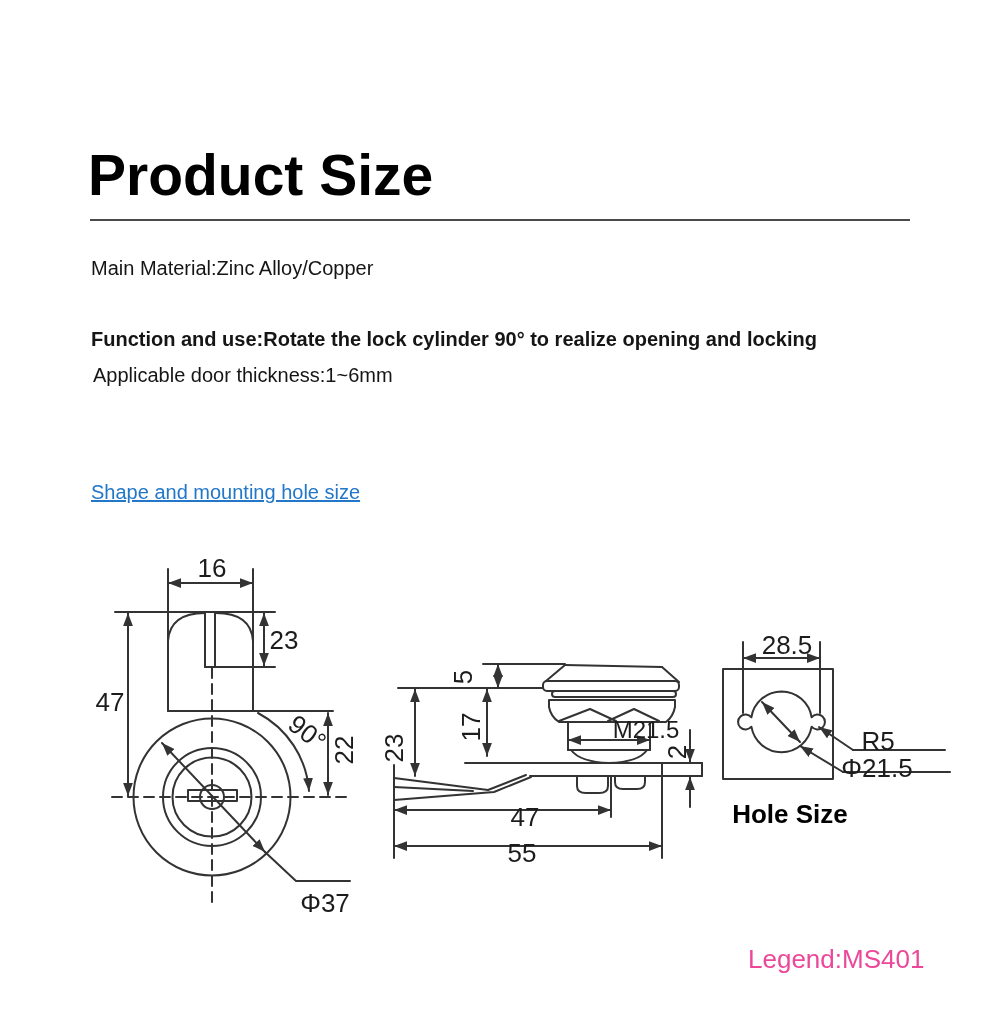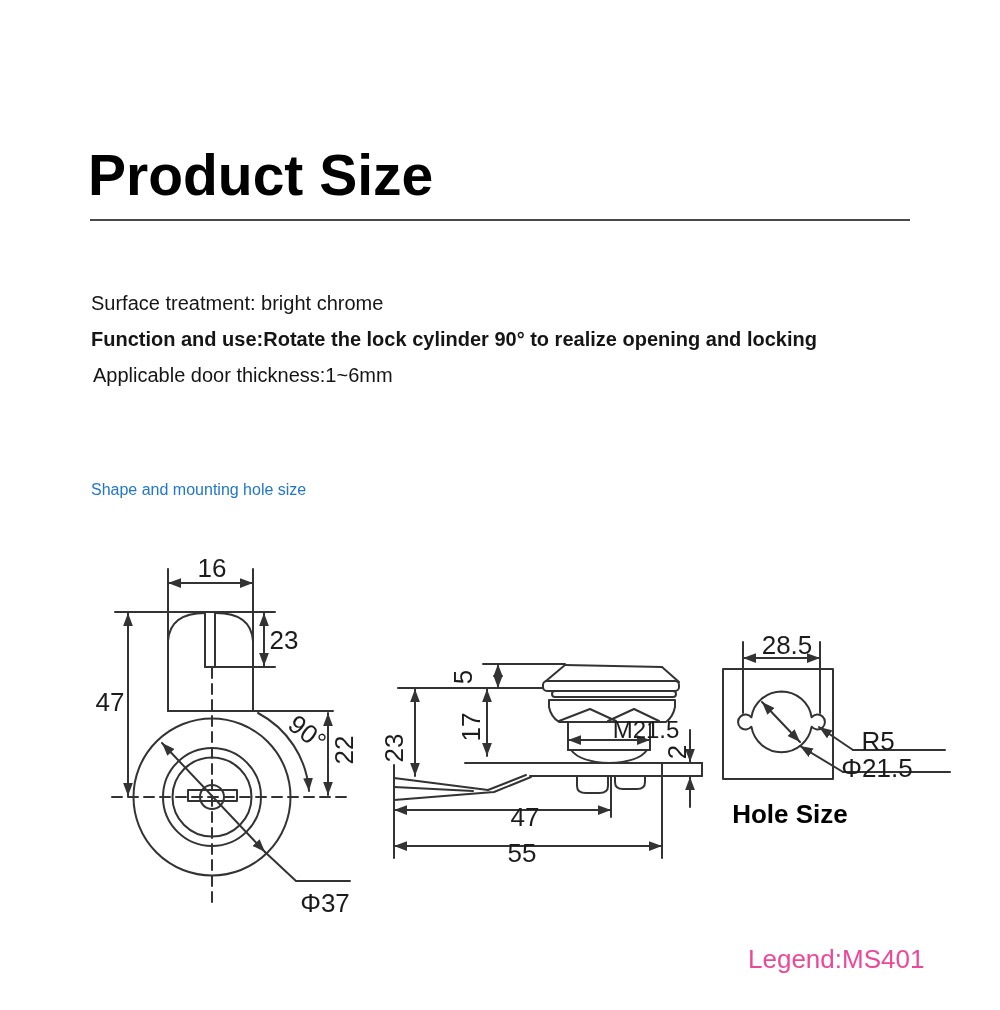--- a/index.html
+++ b/index.html
@@ -2,39 +2,39 @@
 <html><head>
 <meta charset="utf-8">
 <style>
   html,body{margin:0;padding:0;background:#ffffff;}
   #canvas{position:relative;width:1000px;height:1010px;background:#fff;overflow:hidden;
           font-family:"Liberation Sans", sans-serif;color:#111;}
   .abs{position:absolute;}
   .title{font-size:57px;font-weight:bold;color:#000;letter-spacing:0px;white-space:nowrap;}
   .rule{height:2px;background:#4a4a4a;}
   .spec{font-size:20px;color:#151515;white-space:nowrap;}
-  .section{font-size:16px;white-space:nowrap;}
+  .section{font-size:20px;white-space:nowrap;text-decoration:underline;}
   .dim{font-size:26px;color:#1c1c1c;white-space:nowrap;transform:translate(-50%,-50%);}
   .dim.r90{transform:translate(-50%,-50%) rotate(-90deg);}
   .dim.r38{transform:translate(-50%,-50%) rotate(38deg);}
   .dim.small{font-size:24px;margin-left:36px;}
   .holesize{font-size:26px;font-weight:bold;color:#000;transform:translate(-50%,-50%);white-space:nowrap;}
   .legend{font-size:26px;color:#ec4899;white-space:nowrap;}
   svg{position:absolute;left:0;top:0;}
   svg *{vector-effect:none;}
 </style>
 </head>
 <body>
 
 <div id="canvas">
 
   <div class="abs title" style="left:88px;top:142px;">Product Size</div>
   <div class="abs rule" style="left:90px;top:219px;width:820px;"></div>
 
-  <div class="abs spec" style="left:91px;top:292px;">Surface treatment: bright chrome</div>
+  <div class="abs spec" style="left:91px;top:257px;">Main Material:Zinc Alloy/Copper</div>
   <div class="abs spec" style="left:91px;top:328px;font-weight:bold;">Function and use:Rotate the lock cylinder 90° to realize opening and locking</div>
   <div class="abs spec" style="left:93px;top:364px;">Applicable door thickness:1~6mm</div>
 
   <div class="abs section" style="left: 91px; top: 481px; color: rgb(34, 119, 200);">Shape and mounting hole size</div>
 
   <svg width="1000" height="1010" viewBox="0 0 1000 1010">
     <defs>
       <marker id="arw" viewBox="0 0 12 9" markerWidth="13" markerHeight="10" refX="12" refY="4.5" orient="auto-start-reverse" markerUnits="userSpaceOnUse">
         <path d="M0,0 L12,4.5 L0,9 Z" fill="#333"></path>
       </marker>

